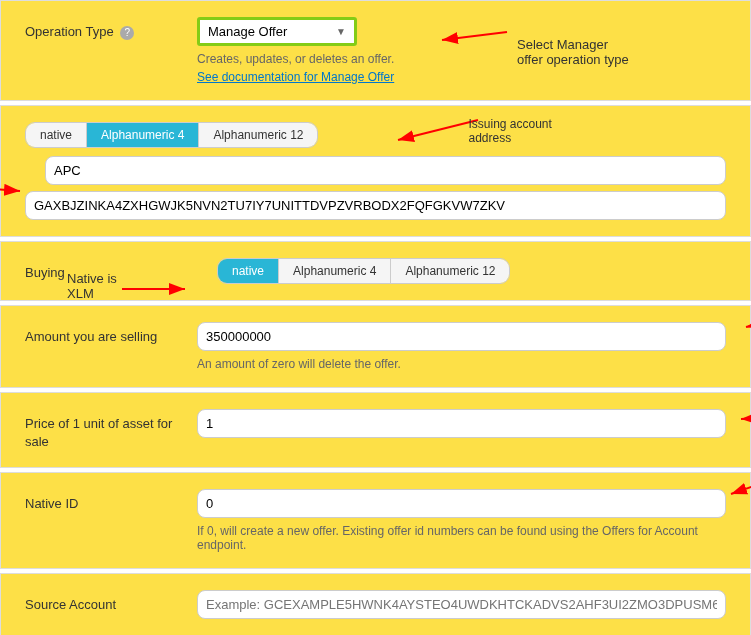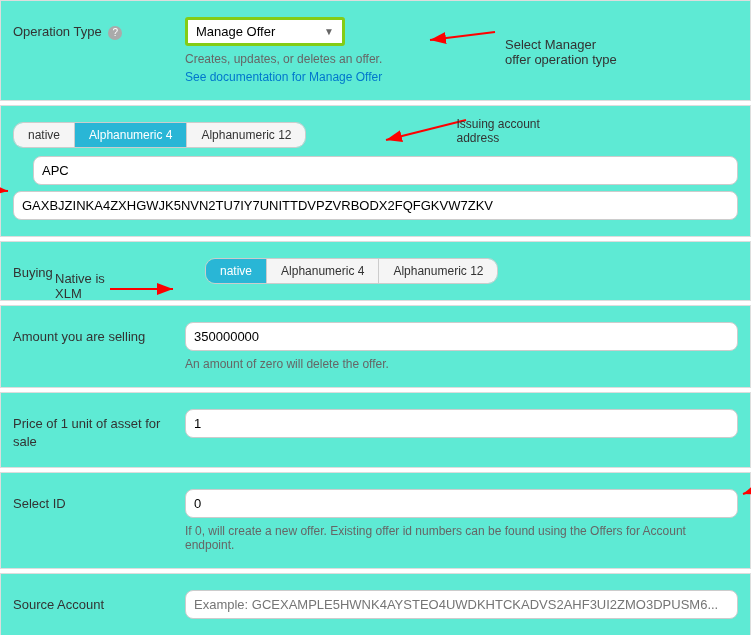--- a/index.html
+++ b/index.html
@@ -6,23 +6,23 @@
     body {
       font-family: Arial, sans-serif;
       font-size: 13px;
       background: #fff;
       color: #333;
       width: 751px;
     }
 
     .section {
       border: 1px solid #ddd;
-      padding: 16px 12px;
+      padding: 16px 24px;
       margin-bottom: 4px;
-      background: #5eead4;
+      background: #fde047;
     }
 
     .field-row {
       display: flex;
       align-items: flex-start;
       gap: 12px;
     }
 
     .field-label {
       width: 160px;
@@ -80,20 +80,21 @@
 
     .help-text {
       font-size: 12px;
       color: #666;
       margin-top: 6px;
     }
 
     .doc-link {
       font-size: 12px;
       color: #0077cc;
+      text-decoration: underline;
       cursor: pointer;
       margin-top: 4px;
       display: block;
     }
 
     .tab-group {
       display: flex;
       border: 1px solid #ccc;
       border-radius: 10px;
       overflow: hidden;
@@ -295,21 +296,21 @@
           </svg>
 
         </div>
       </div>
     </div>
   </div>
 
   <div class="section">
     <div class="field-row">
       <div class="field-label">
-        <span>Select ID</span>
+        <span>Native ID</span>
       </div>
       <div class="field-content">
         <div style="display:flex; align-items:center; position:relative;">
           <input type="text" class="text-input" style="margin-top: 0px;" value="0">
           <svg width="180" height="55" style="position:absolute; right:-170px; top:-35px;">
             <defs>
               <marker id="arrowhead7" markerWidth="8" markerHeight="6" refX="8" refY="3" orient="auto">
                 <polygon points="0 0, 8 3, 0 6" fill="red"></polygon>
               </marker>
             </defs>

